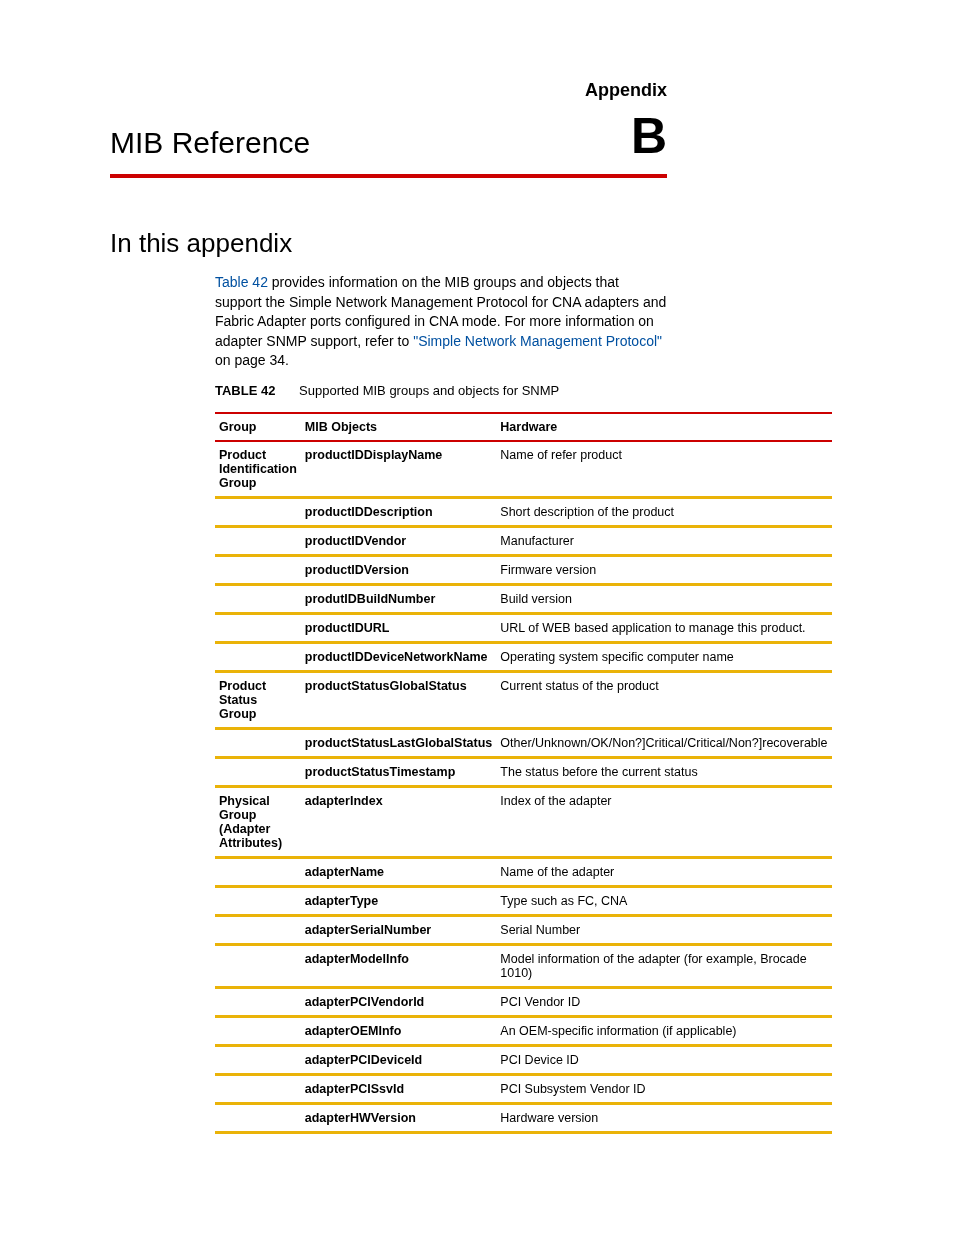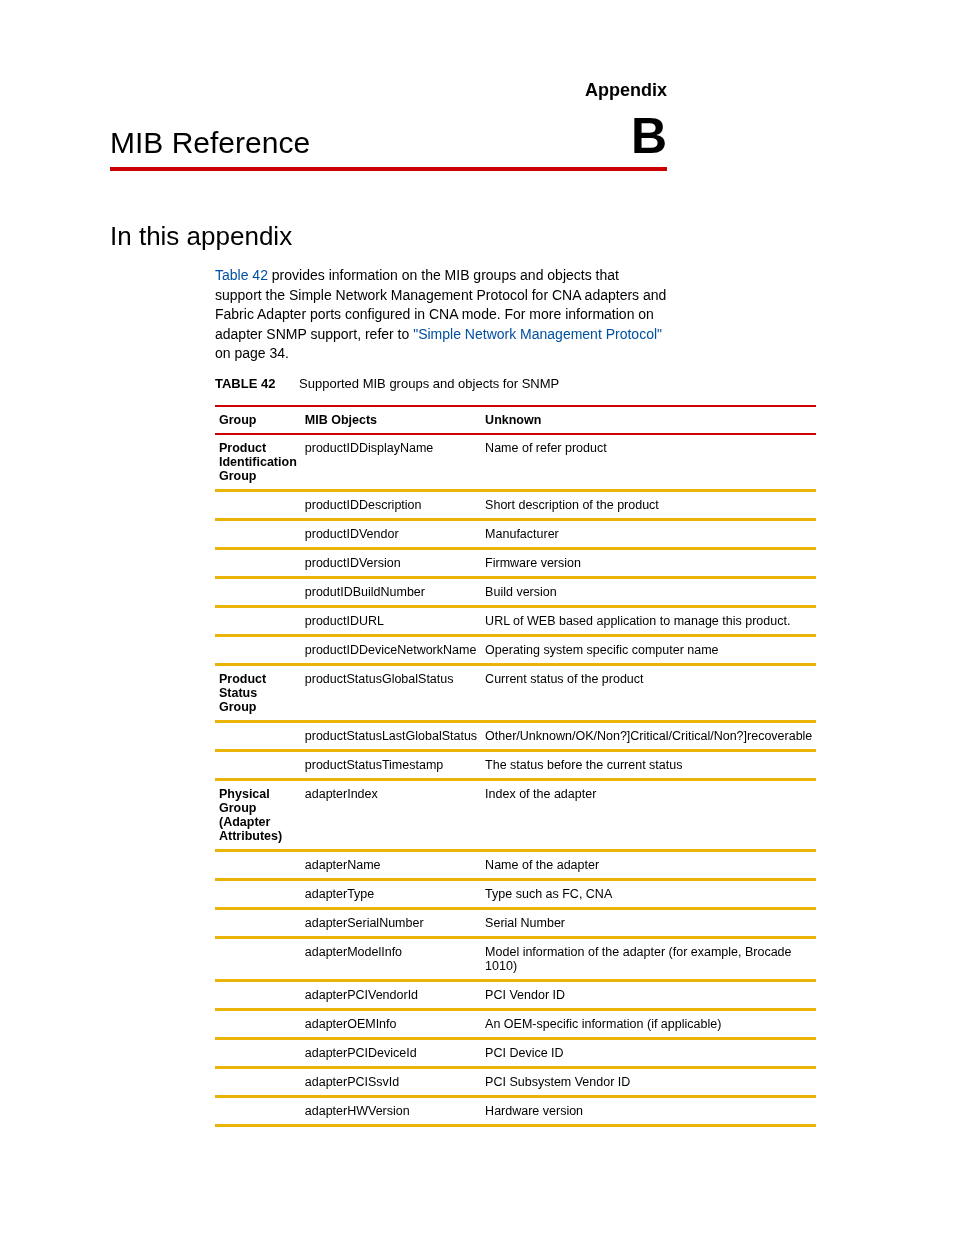--- a/index.html
+++ b/index.html
@@ -21,21 +21,21 @@
   }
   .appendix-label {
     font-size: 18px;
     font-weight: bold;
   }
   .title-row {
     display: flex;
     justify-content: space-between;
     align-items: baseline;
     border-bottom: 4px solid #c00;
-    padding-bottom: 6px;
+    padding-bottom: 13px;
     margin-bottom: 50px;
   }
   .title-row h1 {
     font-size: 30px;
     font-weight: normal;
     margin: 0;
     font-family: Arial, Helvetica, sans-serif;
     font-stretch: condensed;
   }
   .big-b {
@@ -87,20 +87,21 @@
     padding: 6px 4px;
     vertical-align: top;
   }
   table.mib td.group-col {
     font-weight: bold;
     width: 140px;
     font-stretch: condensed;
   }
   table.mib td.obj-col {
     width: 260px;
+    font-weight: bold;
   }
 </style>
 </head>
 <body>
 
 <div class="page">
 
   <div class="header-right">
     <span class="appendix-label">Appendix</span>
   </div>
@@ -119,21 +120,21 @@
   <div class="table-caption">
     <span class="tbl-label">TABLE 42</span>
     <span>Supported MIB groups and objects for SNMP</span>
   </div>
 
   <table class="mib">
     <thead>
       <tr>
         <th>Group</th>
         <th>MIB Objects</th>
-        <th>Unknown</th>
+        <th>Hardware</th>
       </tr>
     </thead>
     <tbody id="mib-tbody">
     <tr>
           <td class="group-col">Product Identification Group</td>
           <td class="obj-col">productIDDisplayName</td>
           <td>Name of refer product</td>
         </tr>
         <tr>
           <td class="group-col"></td>

